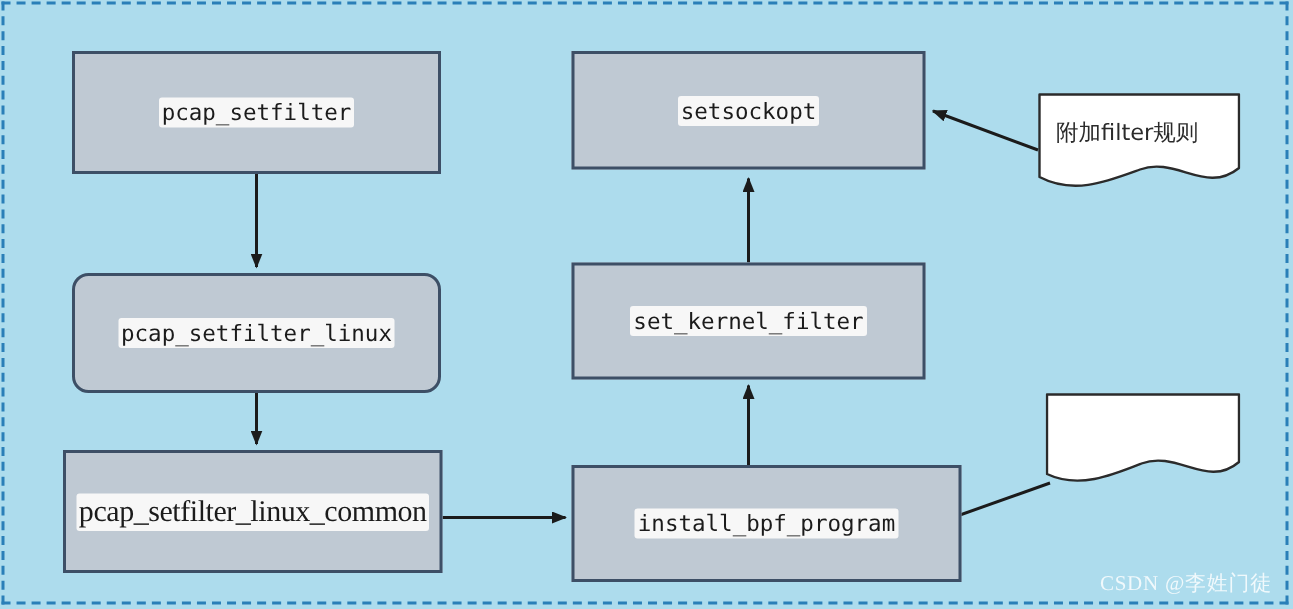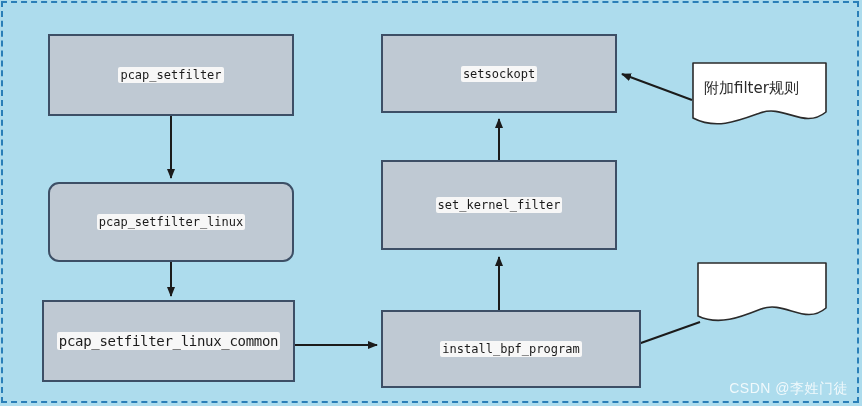--- a/index.html
+++ b/index.html
@@ -40,48 +40,49 @@
     position: absolute;
     box-sizing: border-box;
     background: #bfc9d3;
     border: 2px solid #3d4f66;
     display: flex;
     align-items: center;
     justify-content: center;
   }
   .proc-label {
     font-family: "DejaVu Sans Mono", monospace;
-    font-size: 12px;
+    font-size: 15px;
     color: #1b1b1b;
     background: #f7f7f7;
     padding: 1px 2px;
     border-radius: 2px;
     white-space: nowrap;
     letter-spacing: 0px;
   }
   .proc-label.tight {
-    font-size: 14px;
+    font-size: 20px;
     letter-spacing: -0.3px;
+    font-family: Liberation Serif, serif;
   }
   .note-shape {
     position: absolute;
   }
   .note-text {
     position: absolute;
     font-family: "DejaVu Sans", sans-serif;
     font-size: 15px;
     color: #2b2b2b;
     white-space: nowrap;
     text-align: right;
   }
   #watermark {
     position: absolute;
     right: 14px;
     bottom: 8px;
-    font-family: Liberation Sans, sans-serif;
+    font-family: Liberation Serif, serif;
     font-size: 14px;
     color: rgba(255,255,255,0.82);
     white-space: nowrap;
     letter-spacing: 0.5px;
     margin-top: 47px;
   }
 </style>
 </head>
 <body>
 
@@ -132,21 +133,21 @@
   </div>
 
   <div class="proc-box" style="left:42px; top:300px; width:253px; height:82px;">
     <span class="proc-label tight">pcap_setfilter_linux_common</span>
   </div>
 
   <div class="proc-box" style="left:381px; top:34px; width:236px; height:79px;">
     <span class="proc-label">setsockopt</span>
   </div>
 
-  <div class="proc-box" style="left:381px; top:160px; width:236px; height:90px;">
+  <div class="proc-box" style="left:381px; top:175px; width:236px; height:78px;">
     <span class="proc-label">set_kernel_filter</span>
   </div>
 
   <div class="proc-box" style="left:381px; top:310px; width:260px; height:78px;">
     <span class="proc-label">install_bpf_program</span>
   </div>
 
   <svg class="note-shape" style="left:692px; top:62px; width:135px; height:66px;" viewBox="0 0 135 66" xmlns="http://www.w3.org/2000/svg">
     <path d="M1,1 L134,1 L134,50 C112,68 92,42 68,51 C46,59 24,68 1,56 Z" fill="#ffffff" stroke="#2b2b2b" stroke-width="1.6" stroke-linejoin="round"></path>
   </svg>

